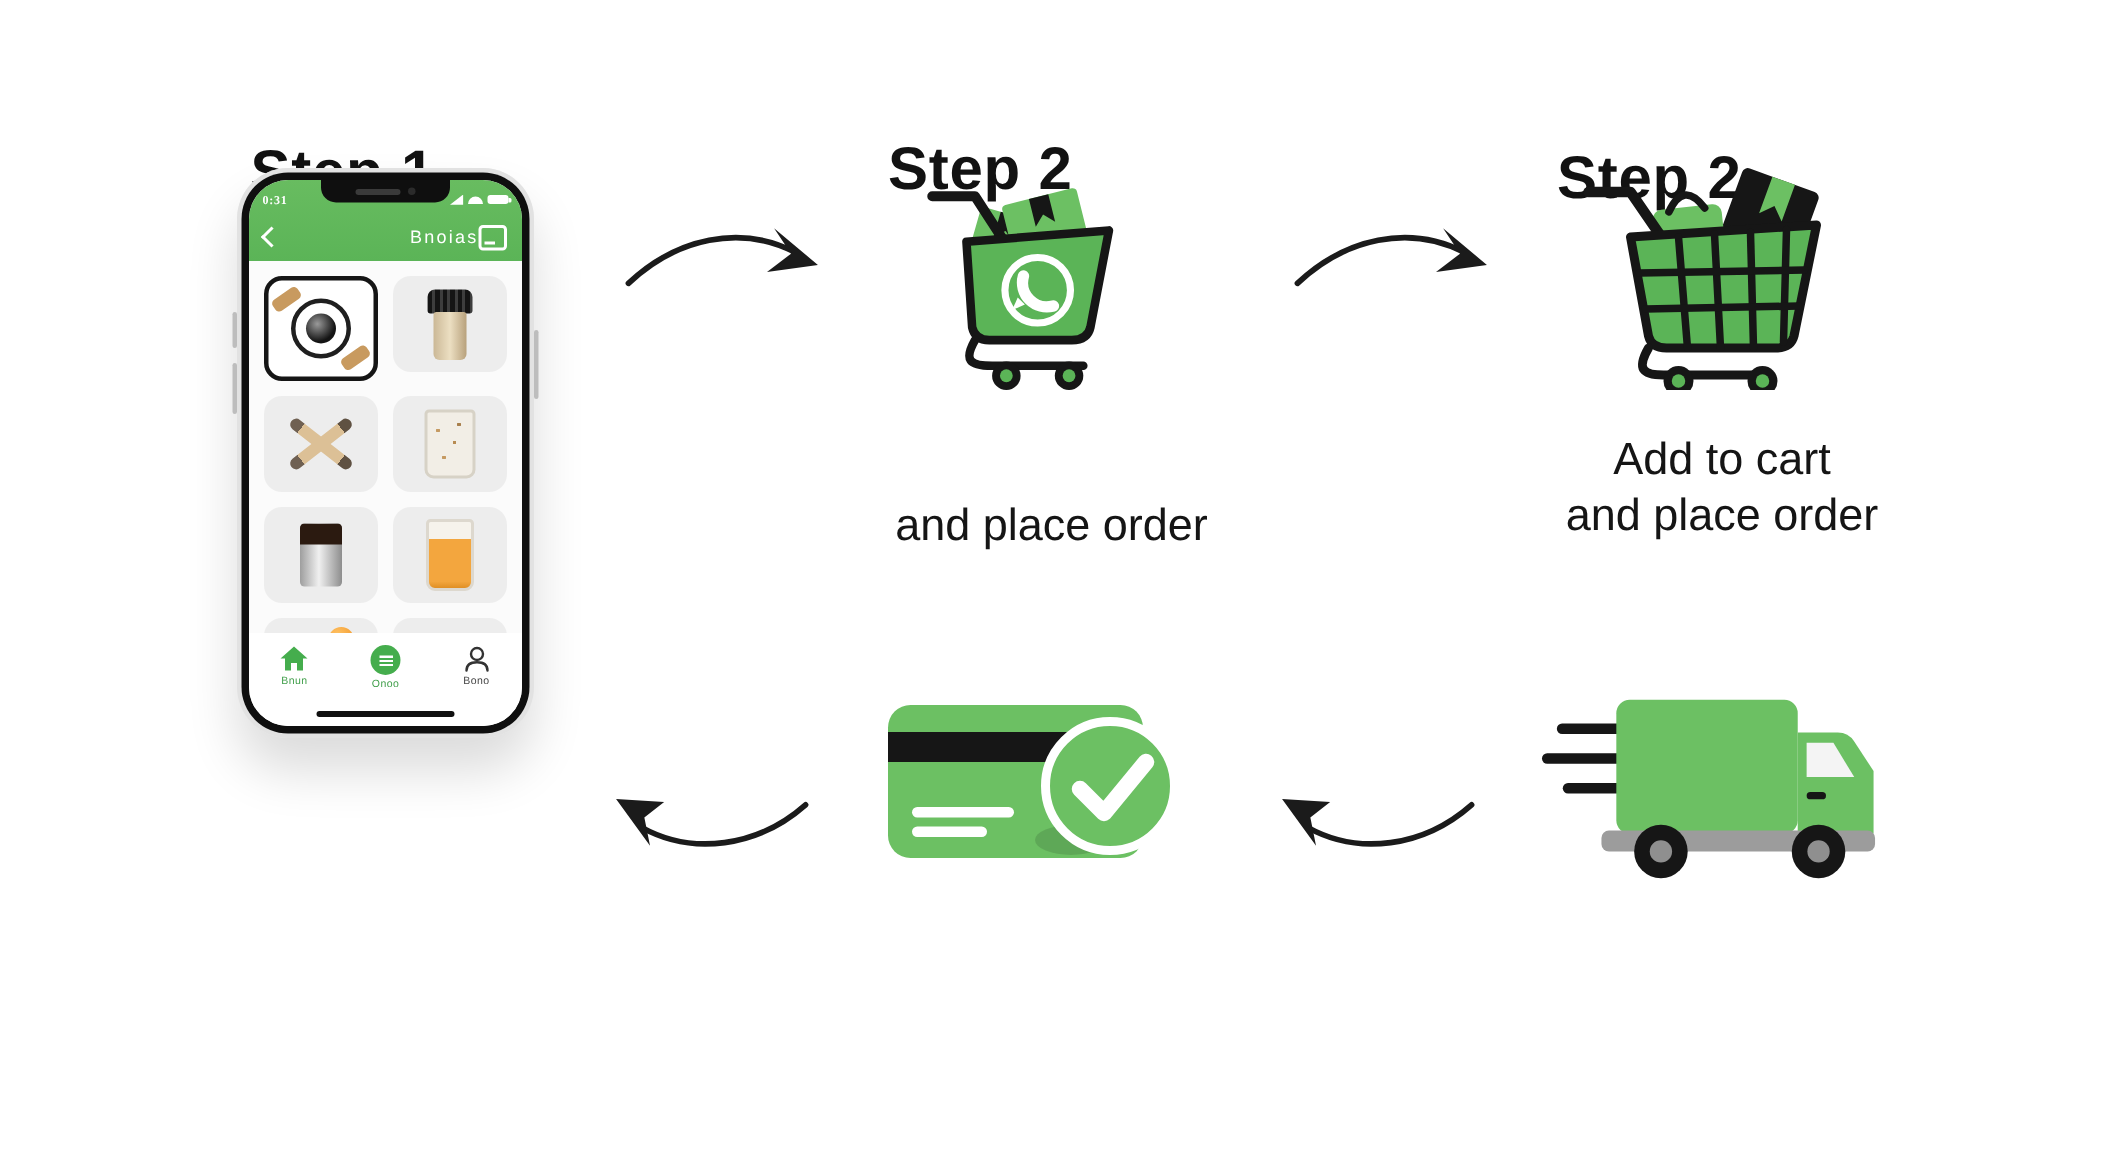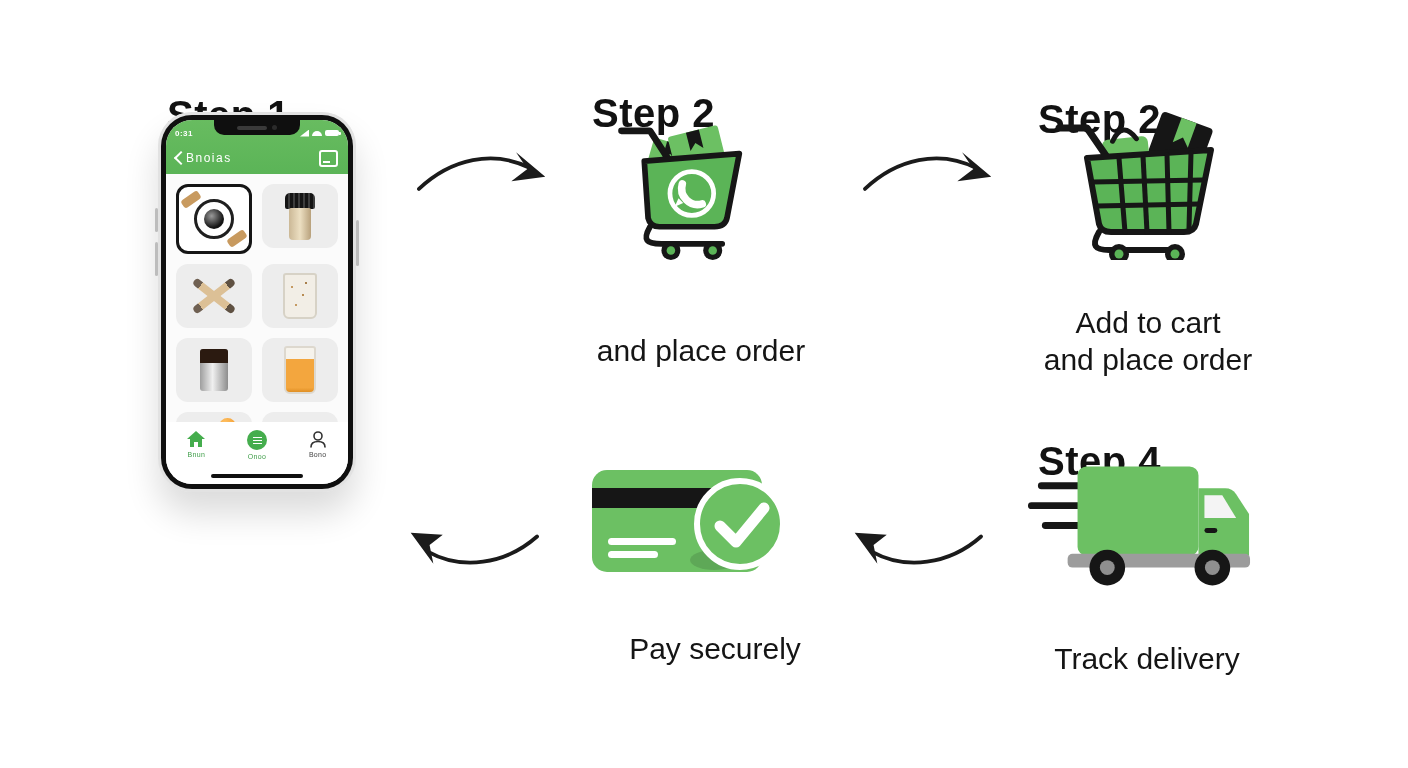--- a/index.html
+++ b/index.html
@@ -28,29 +28,29 @@
   .bezel{position:absolute;inset:3px;background:#0f0f0f;border-radius:31px;}
   .screen{position:absolute;inset:5px;background:#fbfbfb;border-radius:26px;overflow:hidden;}
   .side-btn{position:absolute;width:3px;background:#bdbdbd;border-radius:2px;}
   .sb-l1{left:-3px;top:96px;height:24px;}
   .sb-l2{left:-3px;top:130px;height:34px;}
   .sb-r1{right:-3px;top:108px;height:46px;}
 
   .app-header{position:absolute;top:0;left:0;right:0;height:54px;
               background:linear-gradient(#68bc60,var(--brand_green,#5bb457));}
   .status-row{display:flex;justify-content:space-between;align-items:center;height:20px;padding:3px 9px 0;}
-  .status-time{color:#fff;font-size:8px;font-weight:700;letter-spacing:.5px;}
+  .status-time{color:#fff;font-size:8px;font-weight:700;letter-spacing:.5px;font-family:Liberation Serif, serif;}
   .status-icons{display:flex;align-items:center;gap:3px;}
   .sig{width:9px;height:7px;background:#fff;clip-path:polygon(0 100%,100% 0,100% 100%);}
   .wifi{width:10px;height:5px;background:#fff;border-radius:50% 50% 0 0/100% 100% 0 0;}
   .batt{width:14px;height:6px;background:#fff;border-radius:2px;position:relative;}
   .batt:after{content:"";position:absolute;right:-2px;top:1.5px;width:2px;height:3px;background:#fff;border-radius:0 1px 1px 0;}
   .nav-row{display:flex;align-items:center;height:30px;padding:0 10px;}
   .chev{width:8px;height:8px;border-left:2.5px solid #fff;border-bottom:2.5px solid #fff;transform:rotate(45deg);}
-  .app-title{flex:1;text-align:left;color:#fff;font-size:12px;letter-spacing:1.5px;}
+  .app-title{flex:1;text-align:right;color:#fff;font-size:12px;letter-spacing:1.5px;}
   .compose{width:15px;height:13px;border:2px solid #fff;border-radius:3px;position:relative;}
   .compose:after{content:"";position:absolute;left:2px;bottom:2px;width:7px;height:2px;background:#fff;}
 
   .notch{position:absolute;top:0;left:50%;transform:translateX(-50%);width:86px;height:15px;
          background:#0f0f0f;border-radius:0 0 10px 10px;z-index:6;display:flex;align-items:center;justify-content:center;gap:5px;}
   .speaker{width:30px;height:4px;background:#3a3a3a;border-radius:2px;}
   .cam{width:5px;height:5px;background:#2b2b2b;border-radius:50%;}
 
   .grid{position:absolute;top:54px;left:0;right:0;bottom:62px;padding:10px 10px 0;
         display:grid;grid-template-columns:1fr 1fr;gap:10px;overflow:hidden;}
@@ -255,21 +255,21 @@
       <line x1="42" y1="84" x2="152" y2="82"></line>
       <line x1="46" y1="108" x2="148" y2="106"></line>
     </g>
     <path class="stroke-ink" d="M48,134 C40,148 44,152 58,152 H126" stroke-width="6" stroke-linecap="round"></path>
     <circle class="fill-ink" cx="68" cy="156" r="10"></circle>
       <circle class="fill-green" cx="68" cy="156" r="4.5"></circle>
     <circle class="fill-ink" cx="124" cy="156" r="10"></circle>
       <circle class="fill-green" cx="124" cy="156" r="4.5"></circle>
   </svg>
 
-  <p class="caption" style="left:998px;top:274px;width:300px;">Add to cart
+  <p class="caption" style="left:998px;top:258px;width:300px;">Add to cart
 and place order</p>
 
   <svg class="arrow" style="left:842px;top:512px;" viewBox="0 0 150 70">
     <path d="M144,26 C110,56 64,62 28,42"></path>
     <polygon points="10,22 44,24 30,35 34,55"></polygon>
   </svg>
   <svg class="arrow" style="left:398px;top:512px;" viewBox="0 0 150 70">
     <path d="M144,26 C110,56 64,62 28,42"></path>
     <polygon points="10,22 44,24 30,35 34,55"></polygon>
   </svg>
@@ -278,36 +278,33 @@
   <svg class="g-card" viewBox="0 0 212 128">
     <rect class="fill-lgreen" x="4" y="10" width="170" height="102" rx="15"></rect>
     <rect class="fill-ink" x="4" y="28" width="170" height="20"></rect>
     <rect x="20" y="78" width="68" height="7" rx="3.5" fill="#fff"></rect>
     <rect x="20" y="91" width="50" height="7" rx="3.5" fill="#fff"></rect>
     <ellipse cx="126" cy="100" rx="24" ry="10" fill="#000" opacity="0.12"></ellipse>
     <circle class="fill-lgreen" cx="152" cy="64" r="43" stroke="#fff" stroke-width="6"></circle>
     <path d="M132,66 L148,82 L176,48" fill="none" stroke="#fff" stroke-width="11" stroke-linecap="round" stroke-linejoin="round"></path>
   </svg>
 
-  <p class="caption" style="left:565px;top:600px;width:300px;">Pay securely</p>
-
-  <h2 class="step-label" style="left:1038px;top:406px;">Step 4</h2>
+
 
   <svg class="g-truck" viewBox="0 0 230 142">
     <g class="fill-ink">
       <rect x="12" y="30" width="72" height="7" rx="3.5"></rect>
       <rect x="2" y="50" width="88" height="7" rx="3.5"></rect>
       <rect x="16" y="70" width="64" height="7" rx="3.5"></rect>
     </g>
     <rect class="fill-lgreen" x="52" y="14" width="122" height="90" rx="9"></rect>
     <path class="fill-lgreen" d="M174,36 H201 Q208,36 212,42 L225,62 V104 H174 Z"></path>
     <path d="M180,43 H198 L212,66 H180 Z" fill="#f4f4f4"></path>
     <rect class="fill-ink" x="180" y="76" width="13" height="5" rx="2.5"></rect>
     <rect class="fill-gray" x="42" y="102" width="184" height="14" rx="5"></rect>
     <circle class="fill-ink" cx="82" cy="116" r="18"></circle>
       <circle cx="82" cy="116" r="7.5" fill="#8f8f8f"></circle>
     <circle class="fill-ink" cx="188" cy="116" r="18"></circle>
       <circle cx="188" cy="116" r="7.5" fill="#8f8f8f"></circle>
   </svg>
 
-  <p class="caption" style="left:997px;top:610px;width:300px;">Track delivery</p>
 
 </div>
 
 </body></html>

